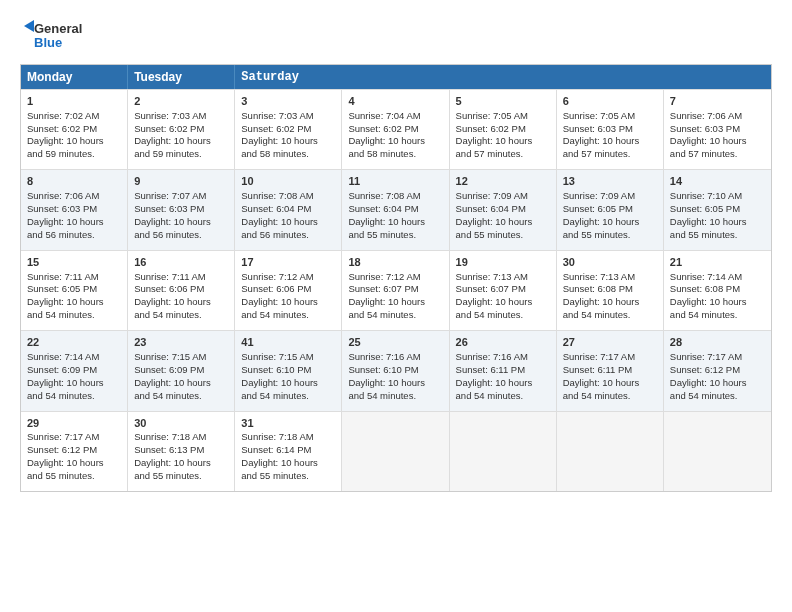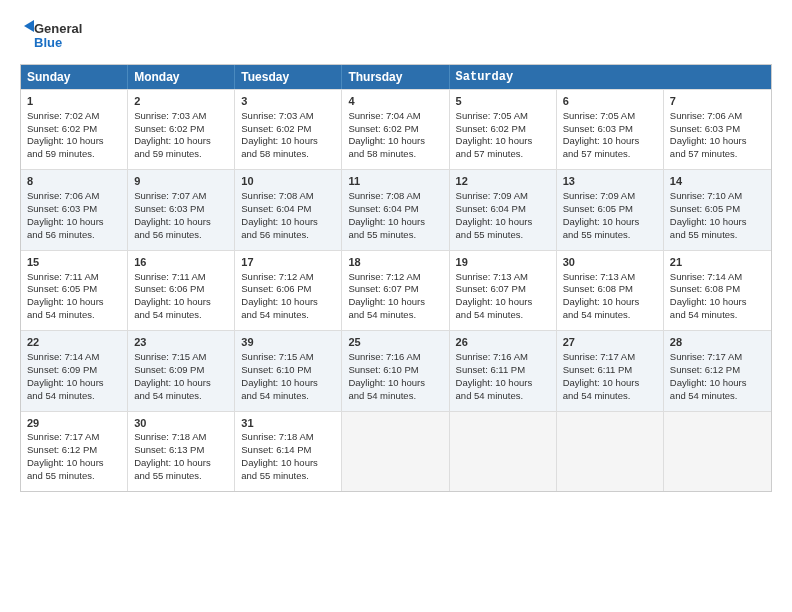--- a/index.html
+++ b/index.html
@@ -112,24 +112,22 @@
         </svg>
       </div>
     <div class="title-block">
       <div class="main-title"></div>
       <div class="subtitle"></div>
     </div>
   </div>
 
   <div class="calendar">
     <div class="cal-header" id="cal-header">
-        <div class="cal-header-cell">Sunday</div>
         <div class="cal-header-cell">Monday</div>
         <div class="cal-header-cell">Tuesday</div>
-        <div class="cal-header-cell">Thursday</div>
         <div class="cal-header-cell">Saturday</div>
       </div>
     <div class="cal-body" id="cal-body">
         <div class="cal-row">
           <div class="cal-cell">
             <span class="day-num">1</span>
             <div>Sunrise: 7:02 AM</div>
             <div>Sunset: 6:02 PM</div>
             <div>Daylight: 10 hours</div>
             <div>and 59 minutes.</div>
@@ -288,21 +286,21 @@
             <div>and 54 minutes.</div>
           </div>
           <div class="cal-cell alt-row">
             <span class="day-num">23</span>
             <div>Sunrise: 7:15 AM</div>
             <div>Sunset: 6:09 PM</div>
             <div>Daylight: 10 hours</div>
             <div>and 54 minutes.</div>
           </div>
           <div class="cal-cell alt-row">
-            <span class="day-num">39</span>
+            <span class="day-num">41</span>
             <div>Sunrise: 7:15 AM</div>
             <div>Sunset: 6:10 PM</div>
             <div>Daylight: 10 hours</div>
             <div>and 54 minutes.</div>
           </div>
           <div class="cal-cell alt-row">
             <span class="day-num">25</span>
             <div>Sunrise: 7:16 AM</div>
             <div>Sunset: 6:10 PM</div>
             <div>Daylight: 10 hours</div>

